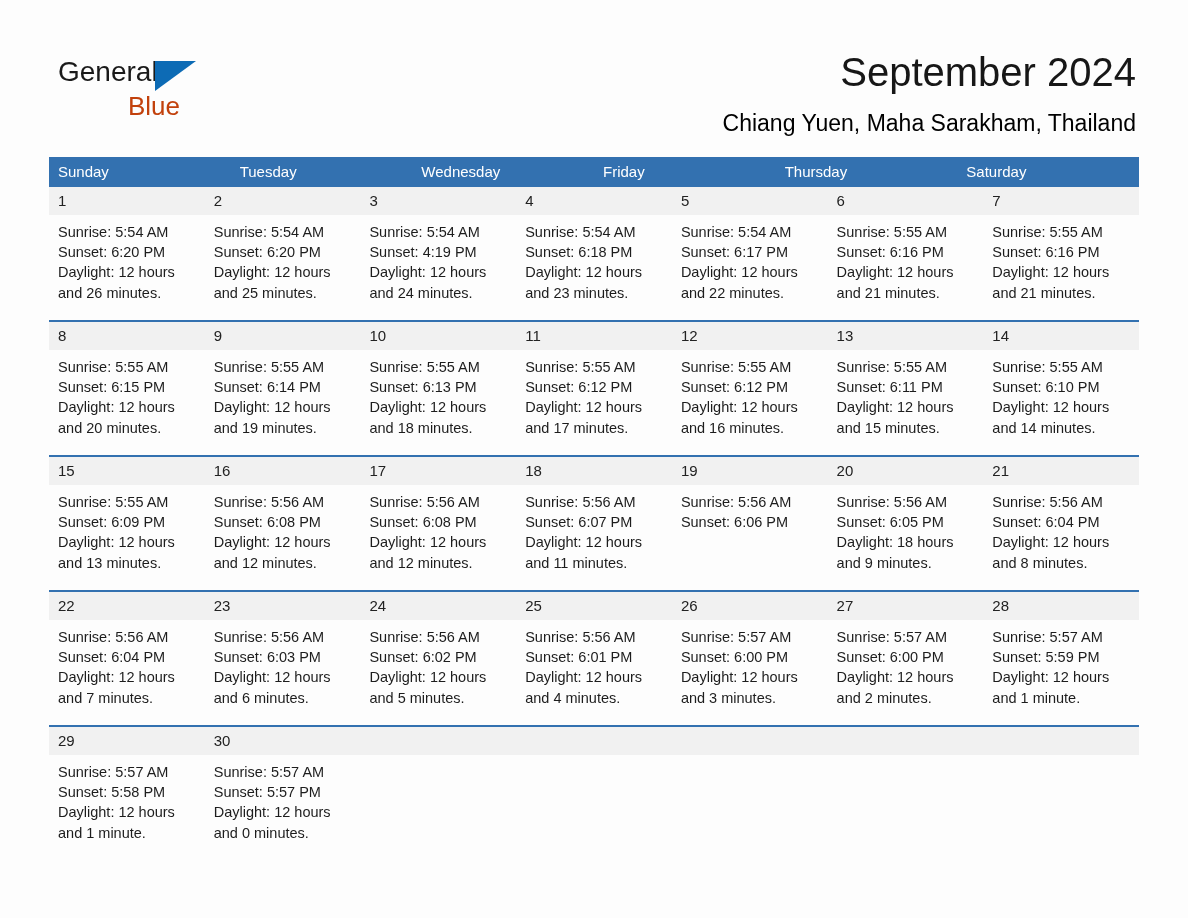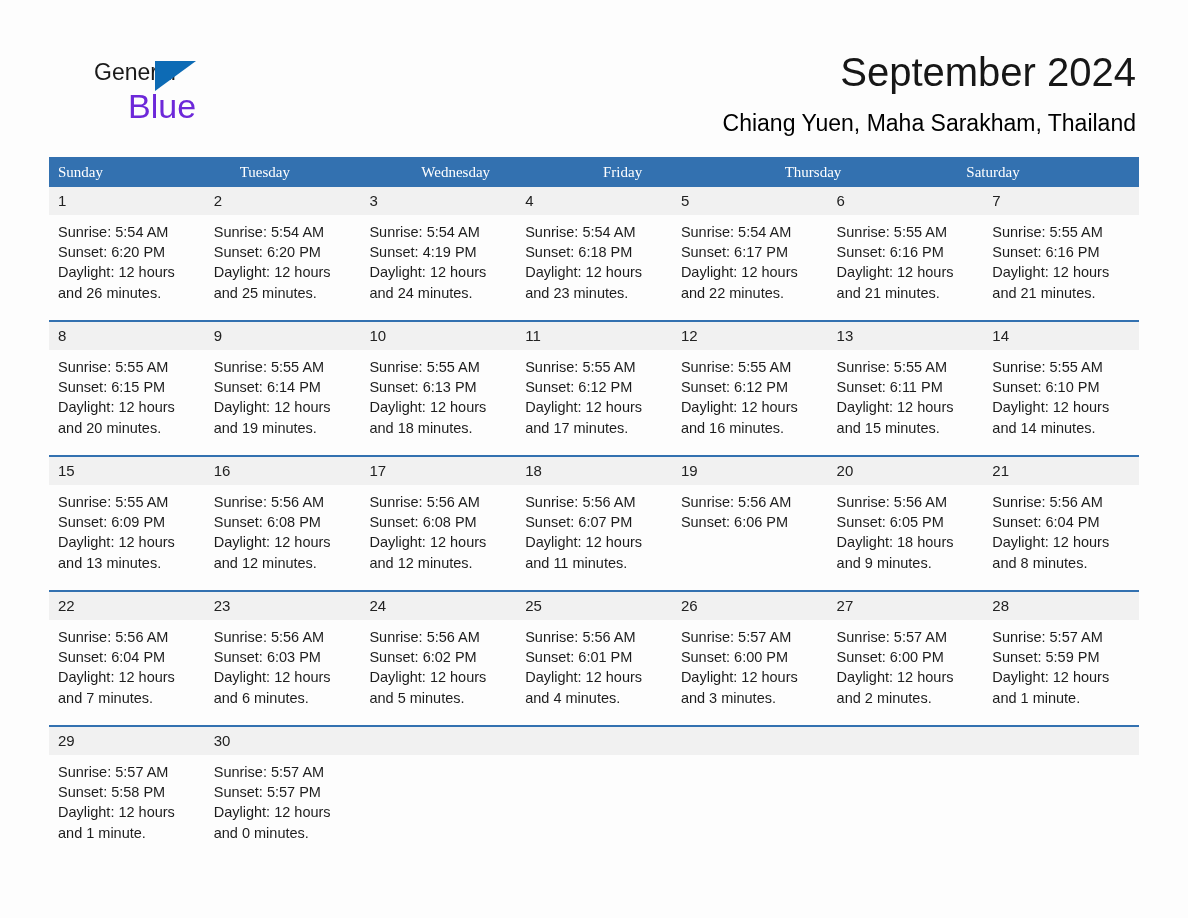--- a/index.html
+++ b/index.html
@@ -27,43 +27,42 @@
   .logo {
     position: absolute;
     left: 58px;
     top: 52px;
     width: 240px;
     height: 80px;
   }
   .logo-general {
     position: absolute;
     left: 0; top: 0;
-    font-size: 23px;
+    font-size: 28px;
     letter-spacing: 0px;
     color: #1a1a1a;
     font-family: "Liberation Sans", sans-serif;
     line-height: 40px;
-    margin-left: 36px;
   }
   .logo-triangle {
     position: absolute;
     left: 97px;
     top: 9px;
     width: 0;
     height: 0;
     border-top: 0px solid transparent;
     border-left: 41px solid #0d6bb5;
     border-bottom: 30px solid transparent;
   }
   .logo-blue {
     position: absolute;
     left: 70px;
     top: 34px;
-    font-size: 34px;
-    color: #6d28d9;
+    font-size: 26px;
+    color: #c2410c;
     font-family: "Liberation Sans", sans-serif;
     line-height: 40px;
   }
   .title-block {
     position: absolute;
     right: 52px;
     top: 48px;
     text-align: right;
   }
   .cal-title {
@@ -90,21 +89,20 @@
     top: 157px;
     width: 1090px;
   }
   .cal-row {
     display: flex;
     width: 100%;
   }
   .cal-head-row {
     background: #3371b0;
     height: 30px;
-    font-family: Liberation Serif, serif;
   }
   .cal-head-cell {
     flex: 1 1 0;
     min-width: 0;
     color: #ffffff;
     font-size: 15px;
     line-height: 30px;
     padding-left: 9px;
     white-space: nowrap;
     overflow: hidden;

